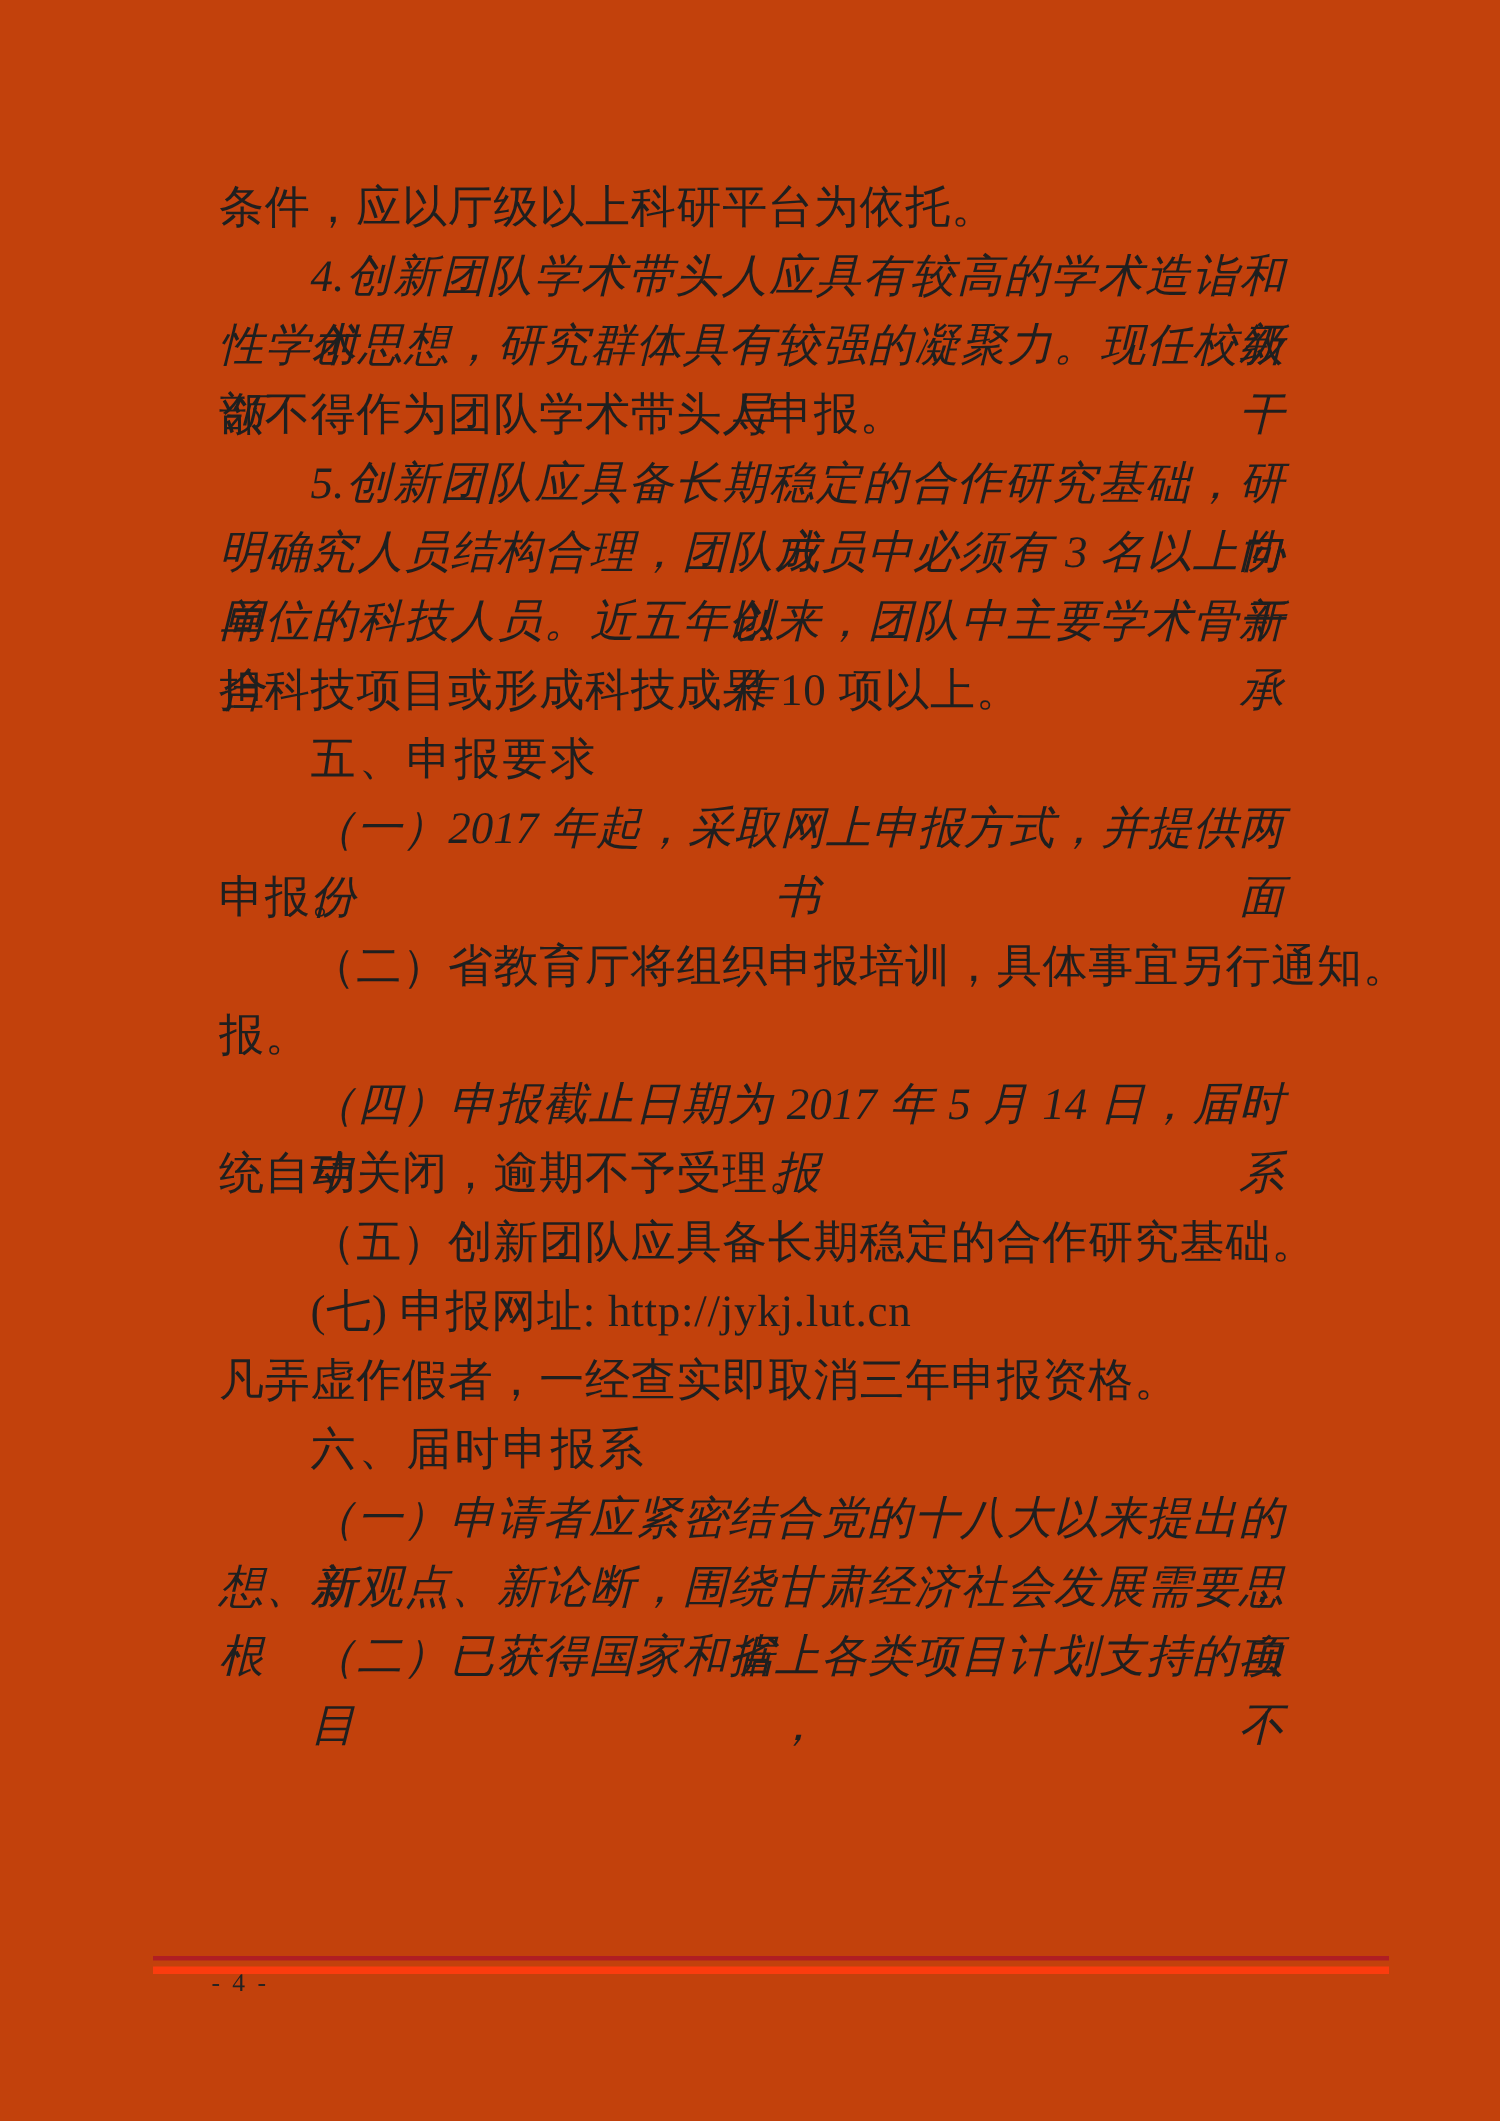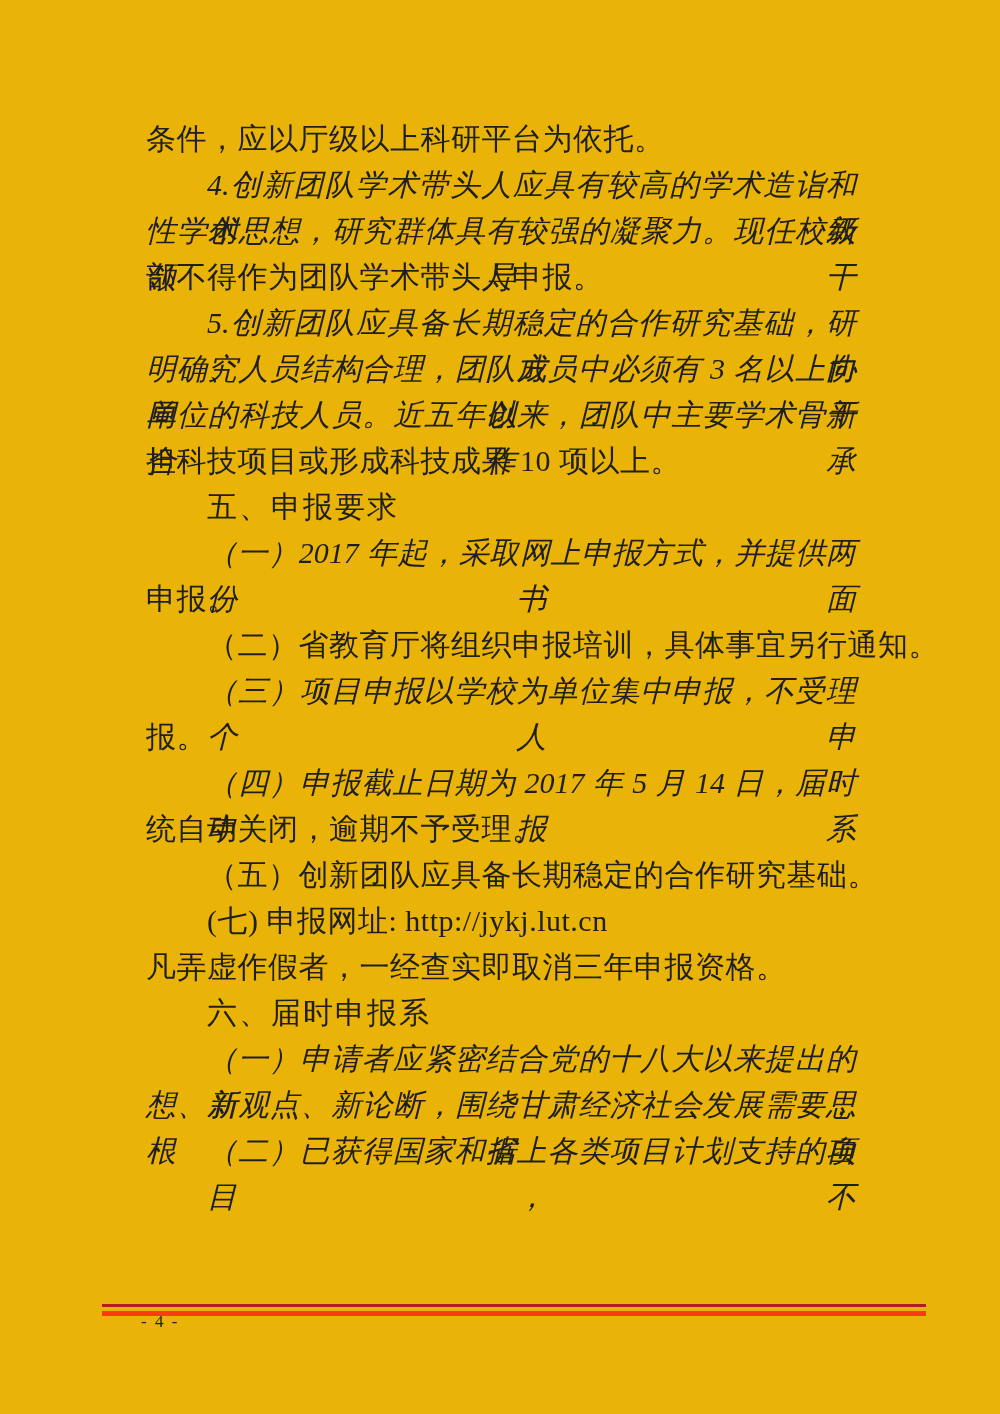--- a/index.html
+++ b/index.html
@@ -57,36 +57,35 @@
     font-size: 17px;
     line-height: 18px;
     letter-spacing: 2px;
     color: #222222;
     font-family: "Liberation Serif", "DejaVu Serif", serif;
   }
 </style>
 </head>
 <body>
 
-<div class="page" style="background: #eab308; padding-left: 28px;">
+<div class="page" style="background: #c2410c; padding-left: 28px;">
 
   <main class="body-text" id="lines-container">
       <div class="line">条件，应以厅级以上科研平台为依托。</div>
       <div class="line indent fill">4.创新团队学术带头人应具有较高的学术造诣和创新</div>
       <div class="line fill">性学术思想，研究群体具有较强的凝聚力。现任校级领导干</div>
       <div class="line">部不得作为团队学术带头人申报。</div>
       <div class="line indent fill">5.创新团队应具备长期稳定的合作研究基础，研究方向</div>
       <div class="line fill">明确、人员结构合理，团队成员中必须有 3 名以上协同创新</div>
       <div class="line fill">单位的科技人员。近五年以来，团队中主要学术骨干合作承</div>
       <div class="line">担科技项目或形成科技成果 10 项以上。</div>
       <div class="line indent heading">五、申报要求</div>
       <div class="line indent fill">（一）2017 年起，采取网上申报方式，并提供两份书面</div>
       <div class="line">申报。</div>
       <div class="line indent">（二）省教育厅将组织申报培训，具体事宜另行通知。</div>
-      <div class="line indent fill">（三）项目申报以学校为单位集中申报，不受理个人申</div>
       <div class="line">报。</div>
       <div class="line indent fill">（四）申报截止日期为 2017 年 5 月 14 日，届时申报系</div>
       <div class="line">统自动关闭，逾期不予受理。</div>
       <div class="line indent">（五）创新团队应具备长期稳定的合作研究基础。</div>
       <div class="line indent">(七) 申报网址: http://jykj.lut.cn</div>
       <div class="line">凡弄虚作假者，一经查实即取消三年申报资格。</div>
       <div class="line indent heading">六、届时申报系</div>
       <div class="line indent fill">（一）申请者应紧密结合党的十八大以来提出的新思</div>
       <div class="line fill">想、新观点、新论断，围绕甘肃经济社会发展需要，根据自</div>
       <div class="line indent fill">（二）已获得国家和省上各类项目计划支持的项目，不</div>

